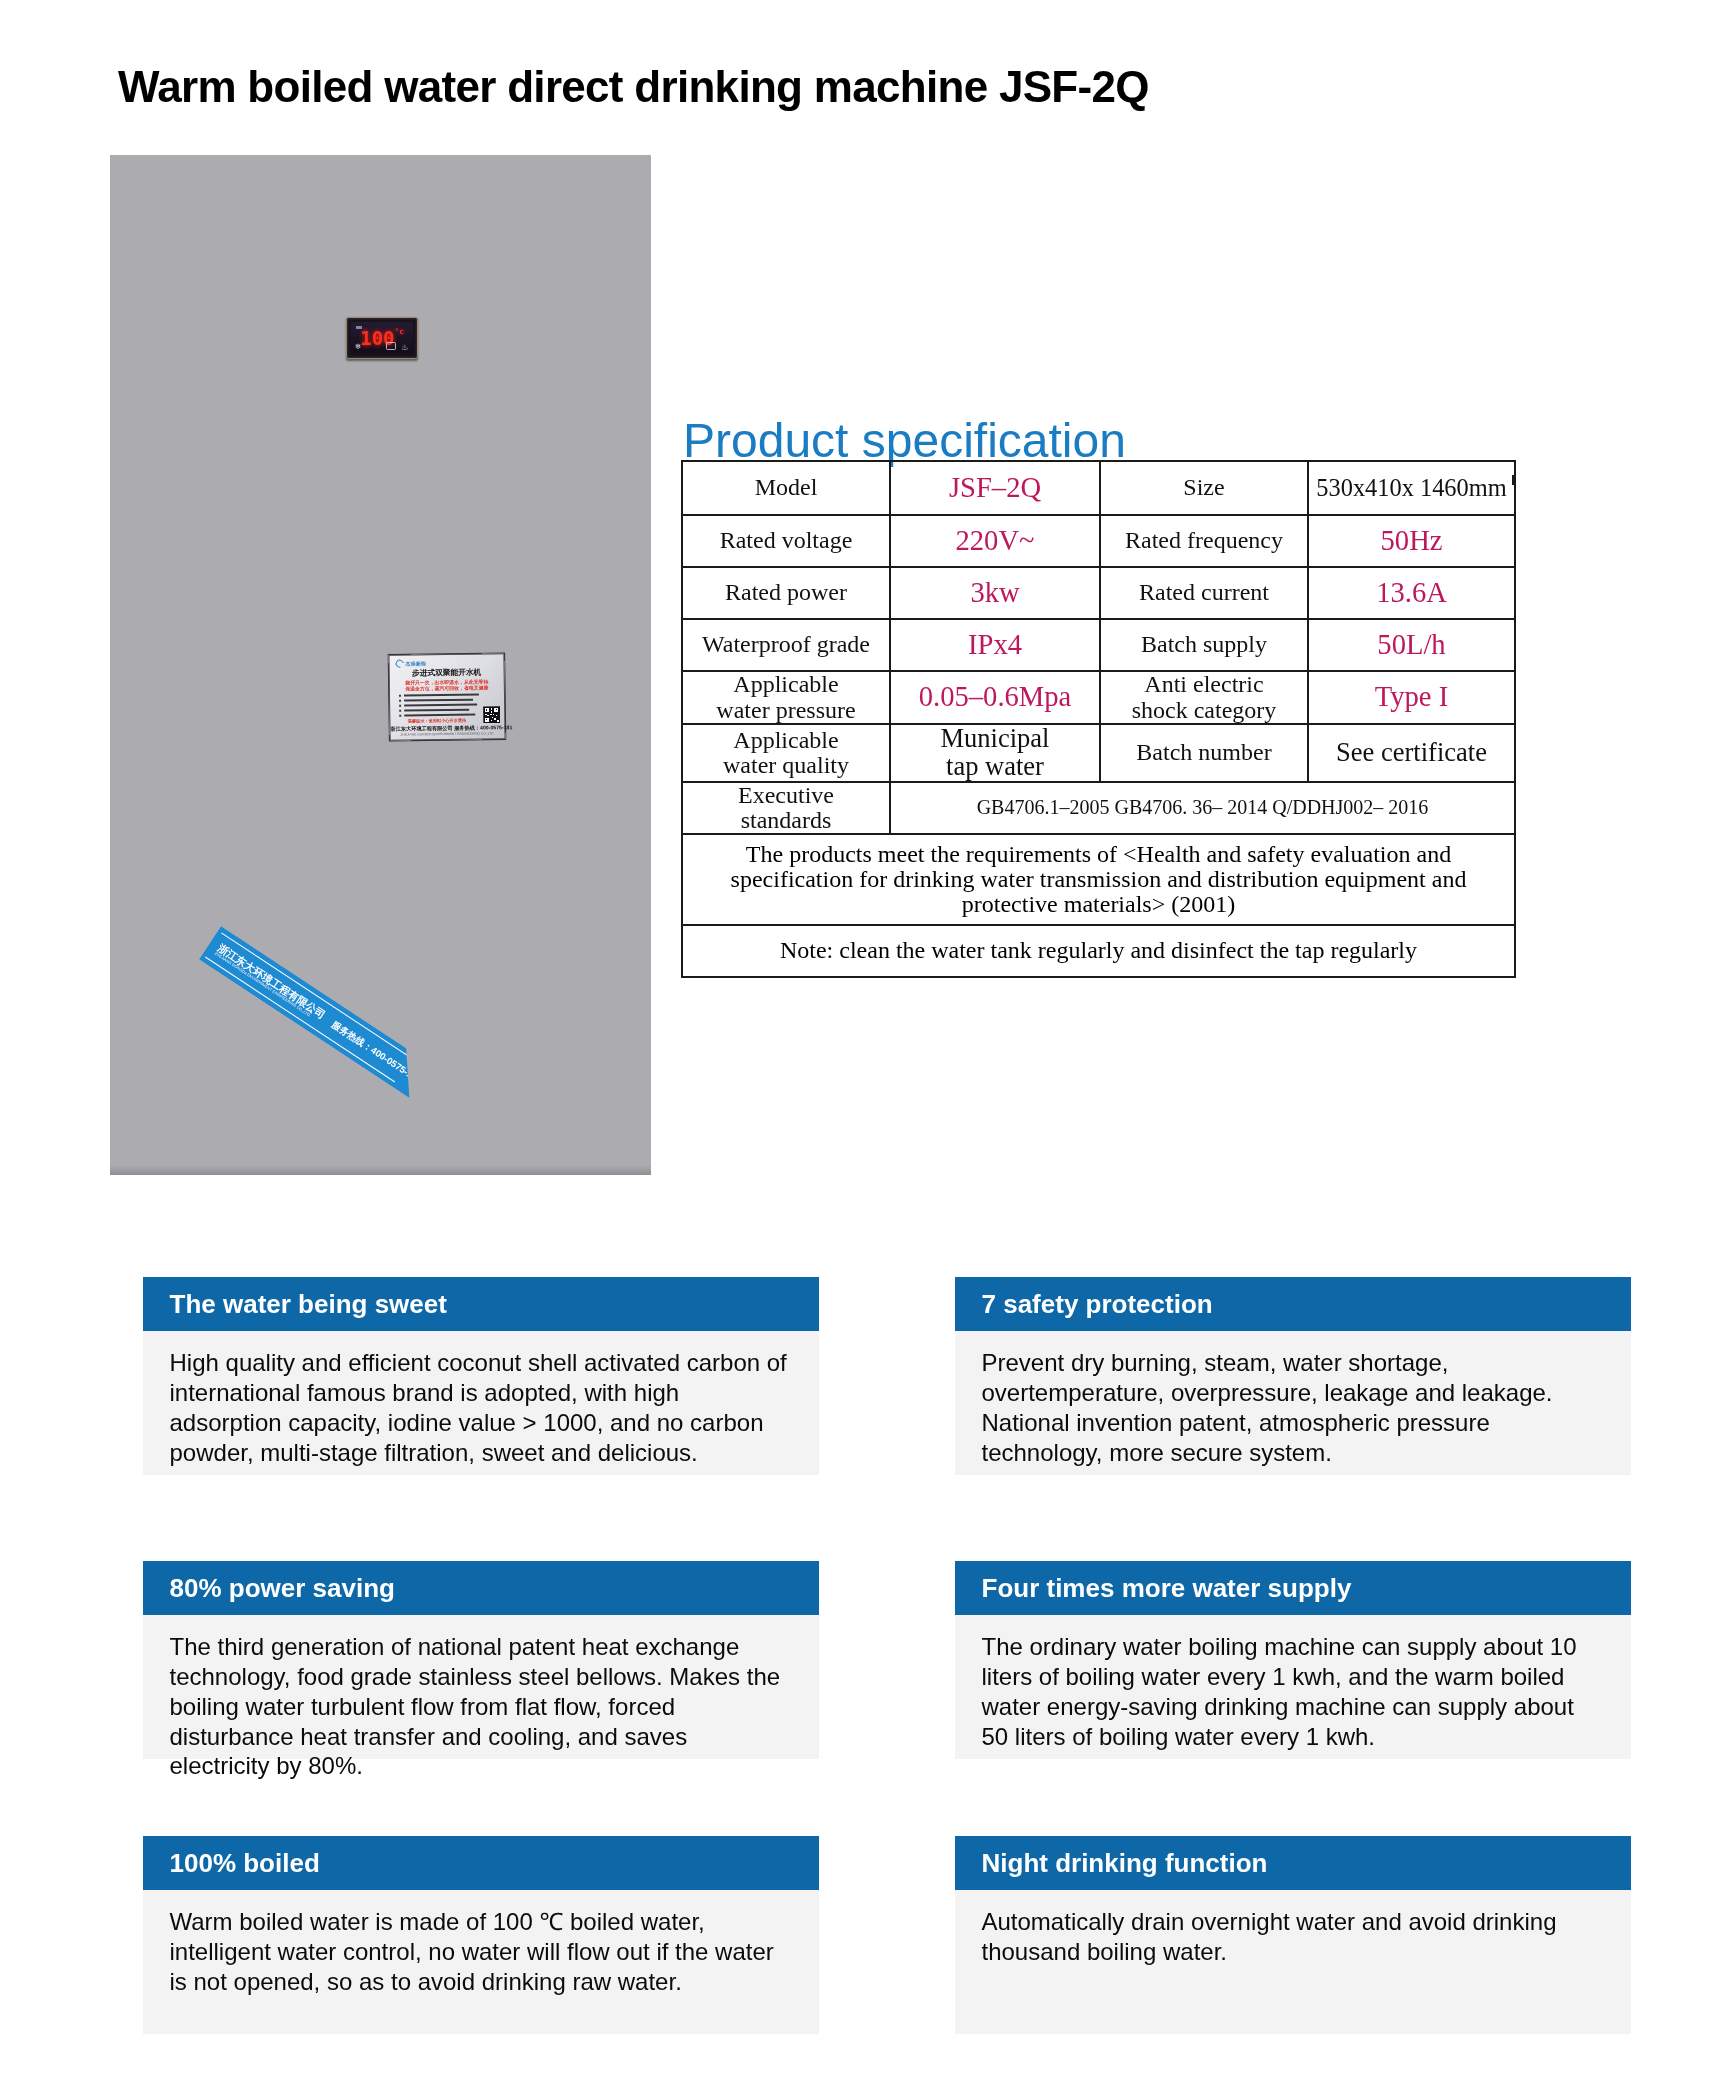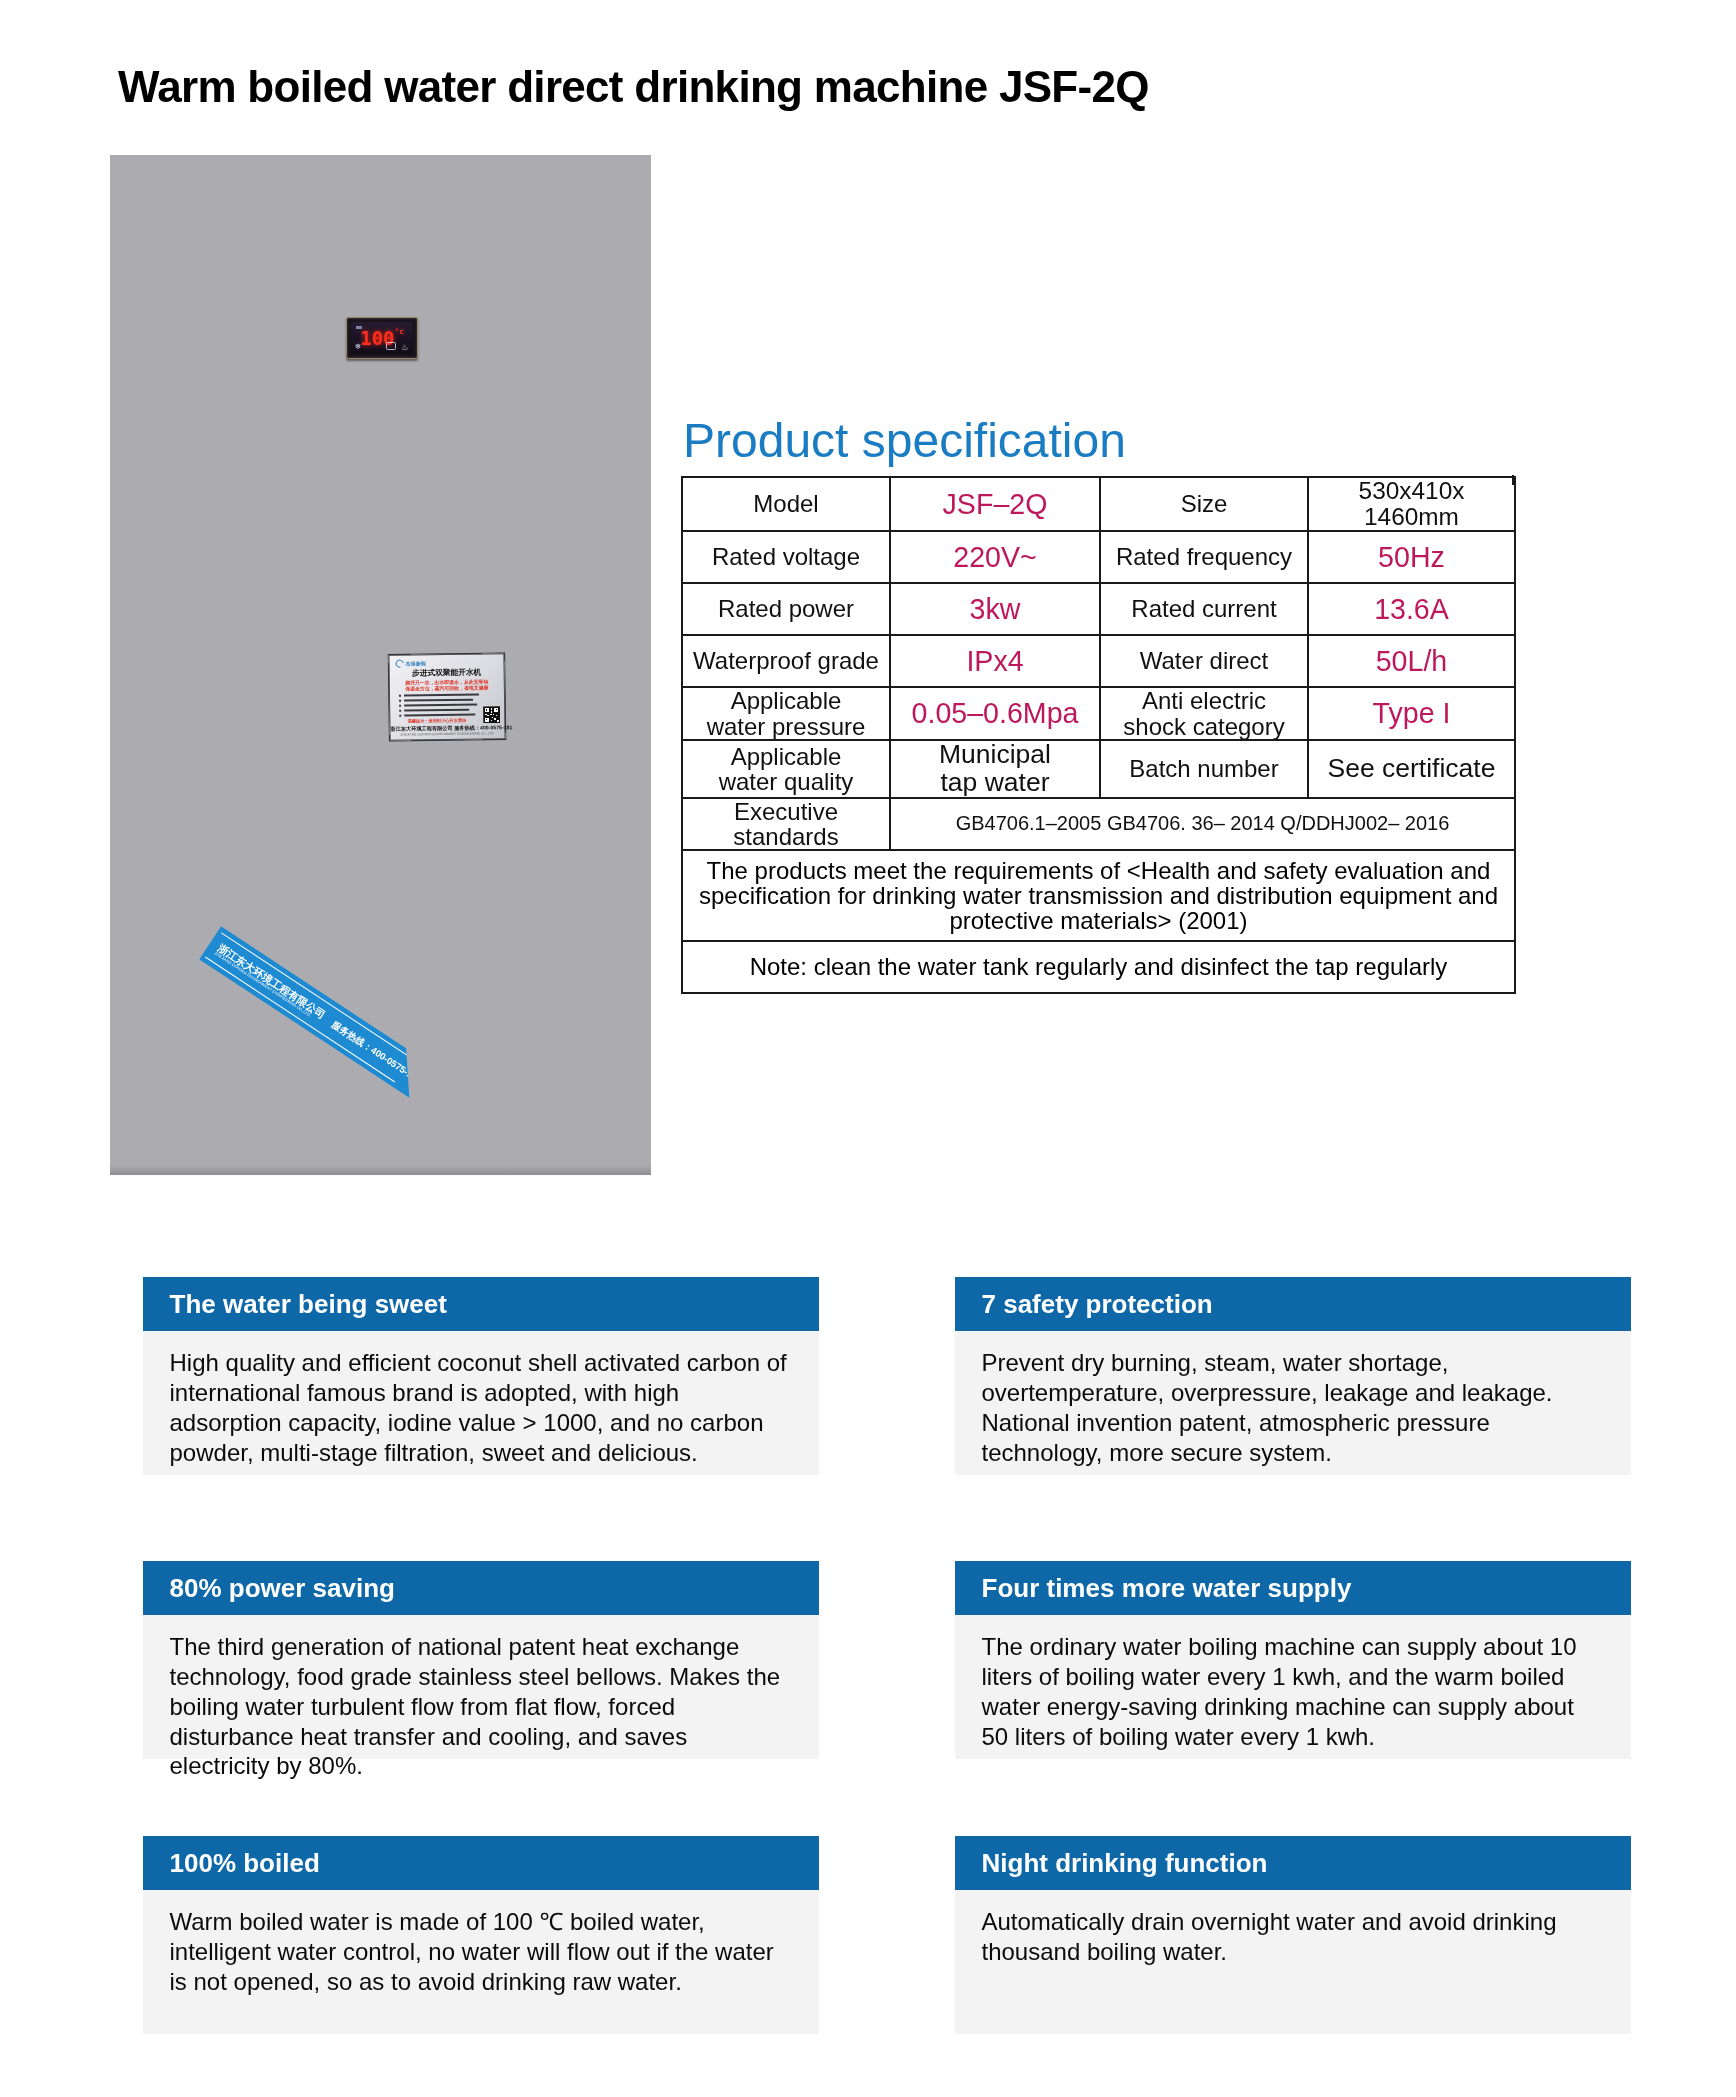--- a/index.html
+++ b/index.html
@@ -77,21 +77,21 @@
     display:flex;align-items:center;gap:11px;color:#fff;
   }
   .ribbon-co{line-height:1.05;}
   .ribbon-co-cn{font-size:10.5px;font-weight:700;white-space:nowrap;}
   .ribbon-co-en{font-size:3.8px;white-space:nowrap;letter-spacing:0.1px;}
   .ribbon-hot{font-size:9.4px;font-weight:700;white-space:nowrap;}
   
   .spec-heading{
     position:absolute;left:683px;top:413px;font-size:48px;color:#1a7cc2;white-space:nowrap;
   }
-  .spec-table-wrap{position:absolute;left:681px;top:476px;}
+  .spec-table-wrap{position:absolute;left:681px;top:460px;font-family:Liberation Serif, serif;}
   table.spec{border-collapse:collapse;table-layout:fixed;width:833px;}
   table.spec td{
     border:2.1px solid #1a1a1a;text-align:center;vertical-align:middle;
     padding:0 7px;line-height:1.05;box-sizing:border-box;overflow:hidden;
   }
   td.lbl{font-size:24px;color:#111;}
   td.val{font-size:28.6px;color:#be185d;}
   td.val-sm{font-size:24.4px;color:#111;padding:0 2.8px;}
   td.val-md{font-size:26.5px;color:#111;}
   td.std{font-size:20px;color:#111;text-align:center;}
@@ -205,21 +205,21 @@
     </tr>
     <tr style="height:52px">
       <td class="lbl">Rated power</td>
       <td class="val">3kw</td>
       <td class="lbl">Rated current</td>
       <td class="val">13.6A</td>
     </tr>
     <tr style="height:52px">
       <td class="lbl">Waterproof grade</td>
       <td class="val">IPx4</td>
-      <td class="lbl">Water direct</td>
+      <td class="lbl">Batch supply</td>
       <td class="val">50L/h</td>
     </tr>
     <tr style="height:53px">
       <td class="lbl">Applicable water&nbsp;pressure</td>
       <td class="val">0.05–0.6Mpa</td>
       <td class="lbl">Anti electric shock&nbsp;category</td>
       <td class="val">Type I</td>
     </tr>
     <tr style="height:53px">
       <td class="lbl">Applicable water&nbsp;quality</td>

